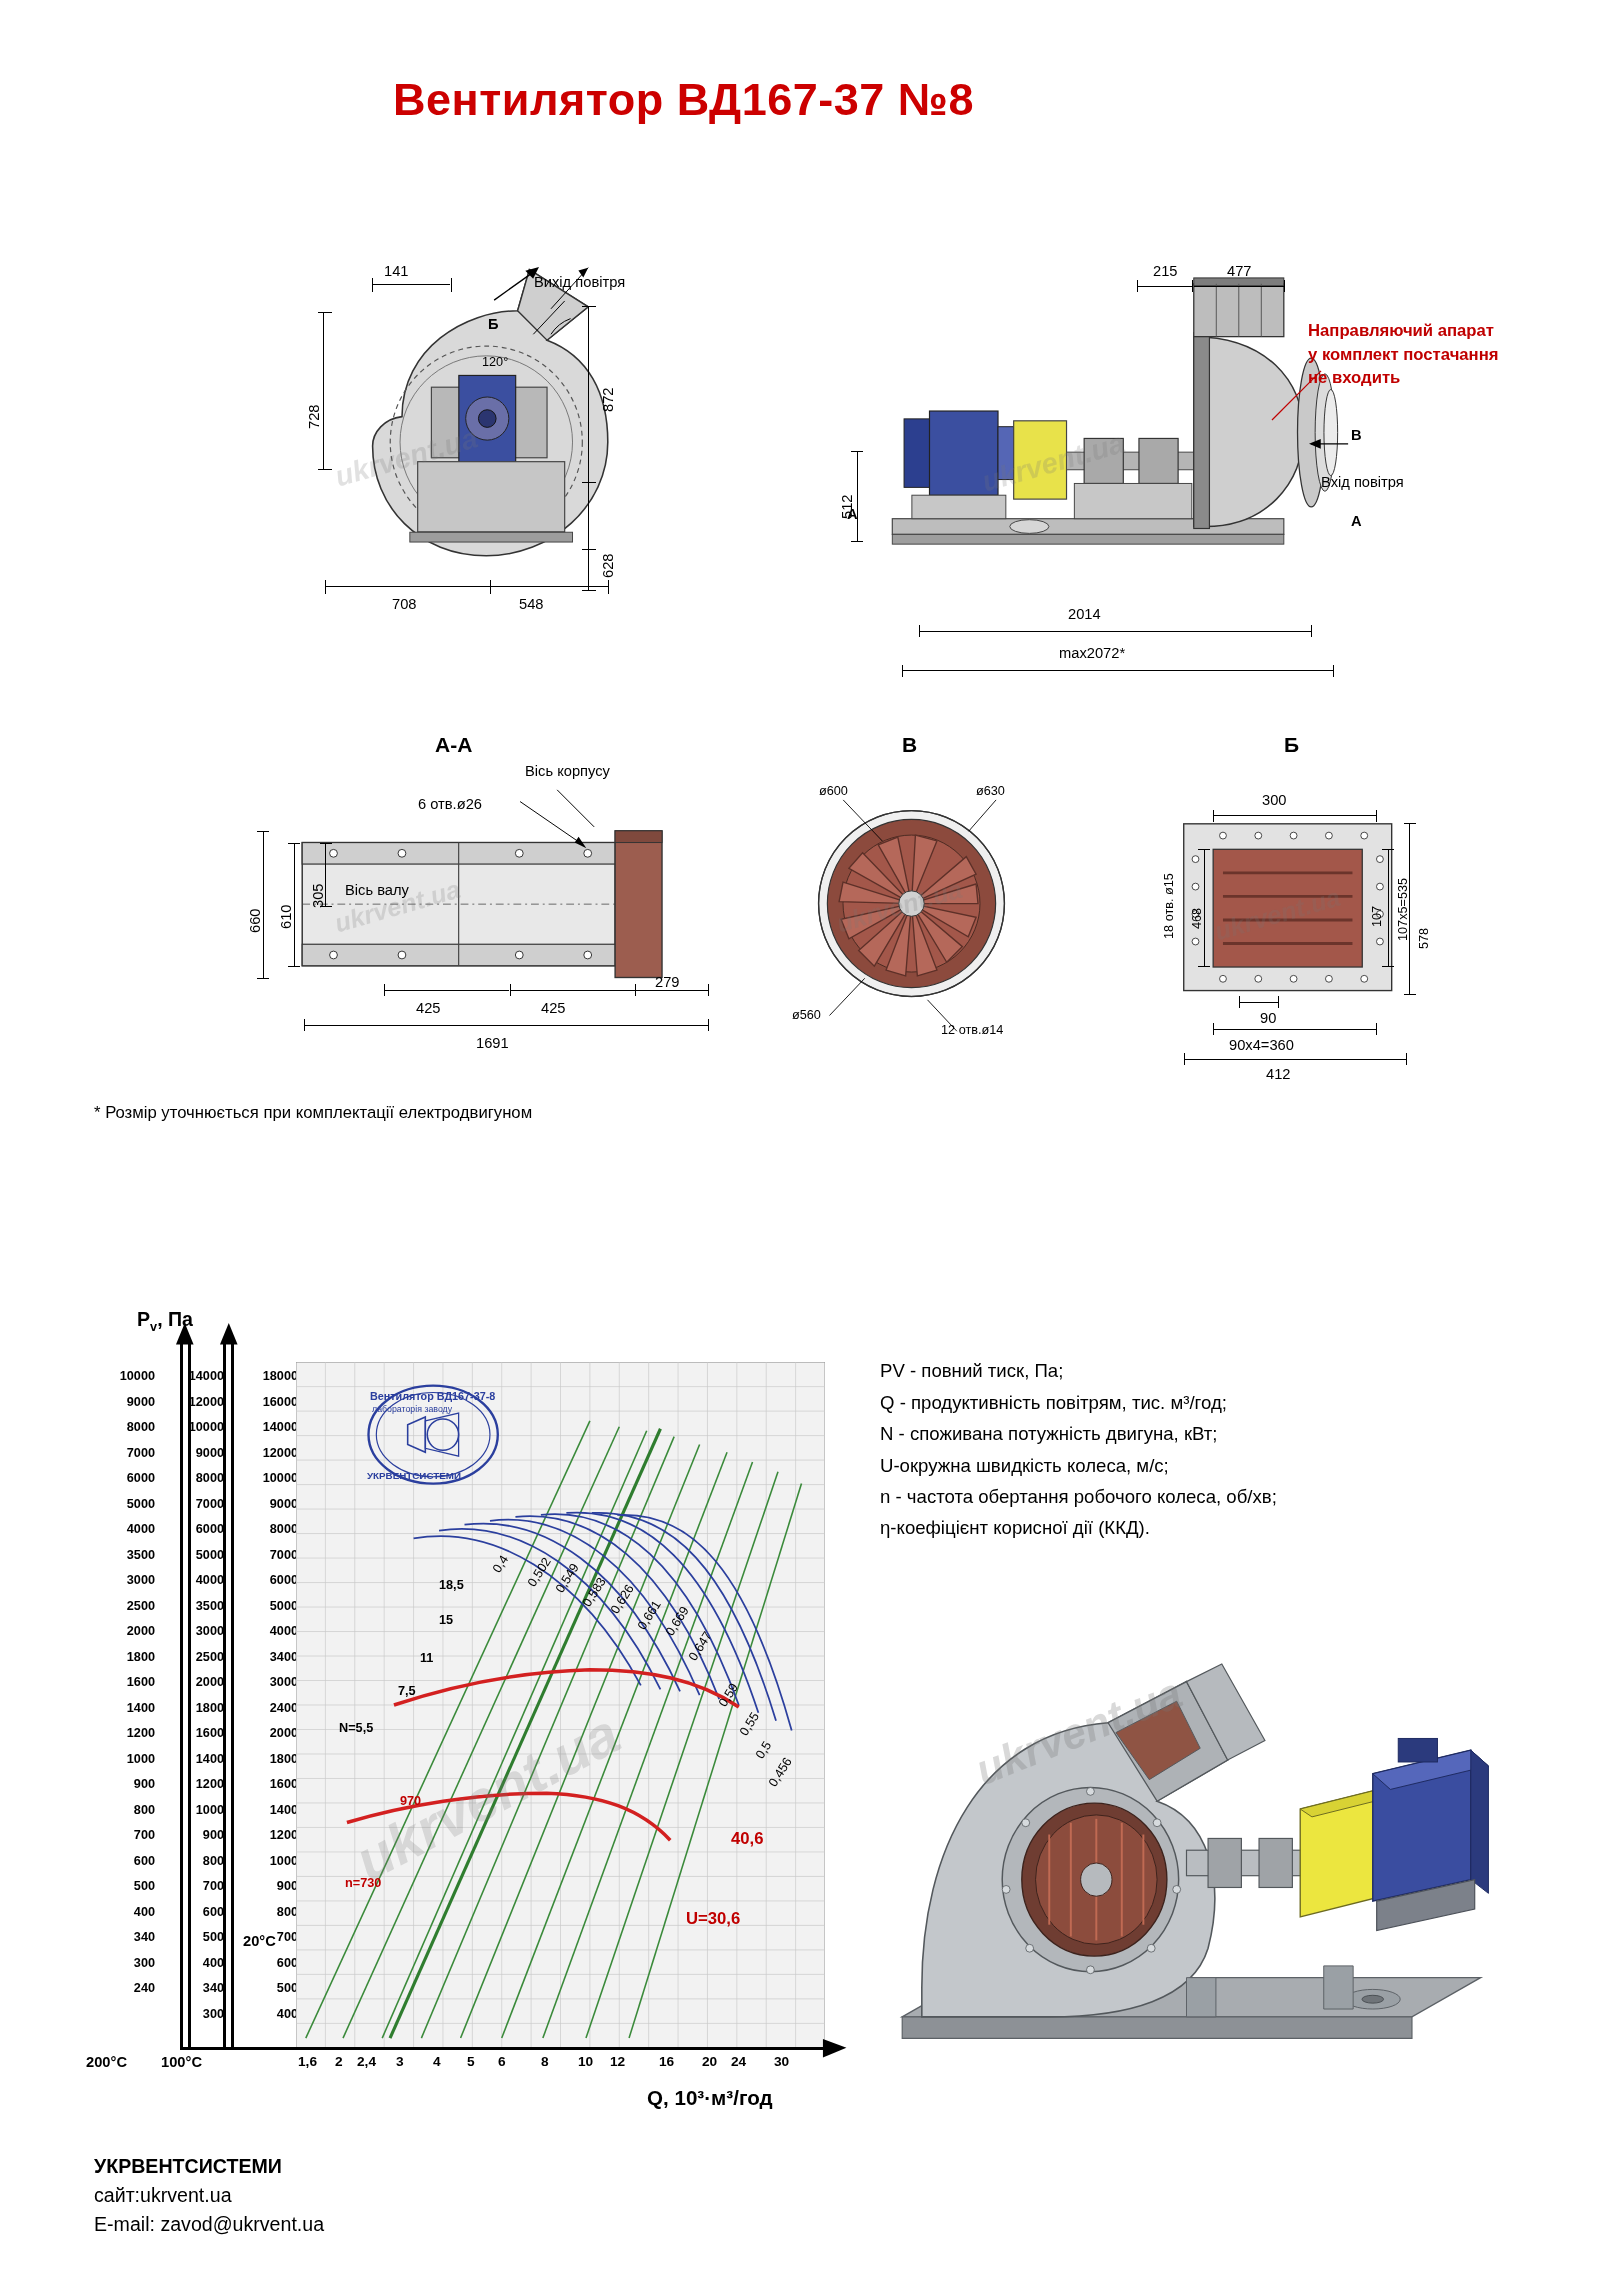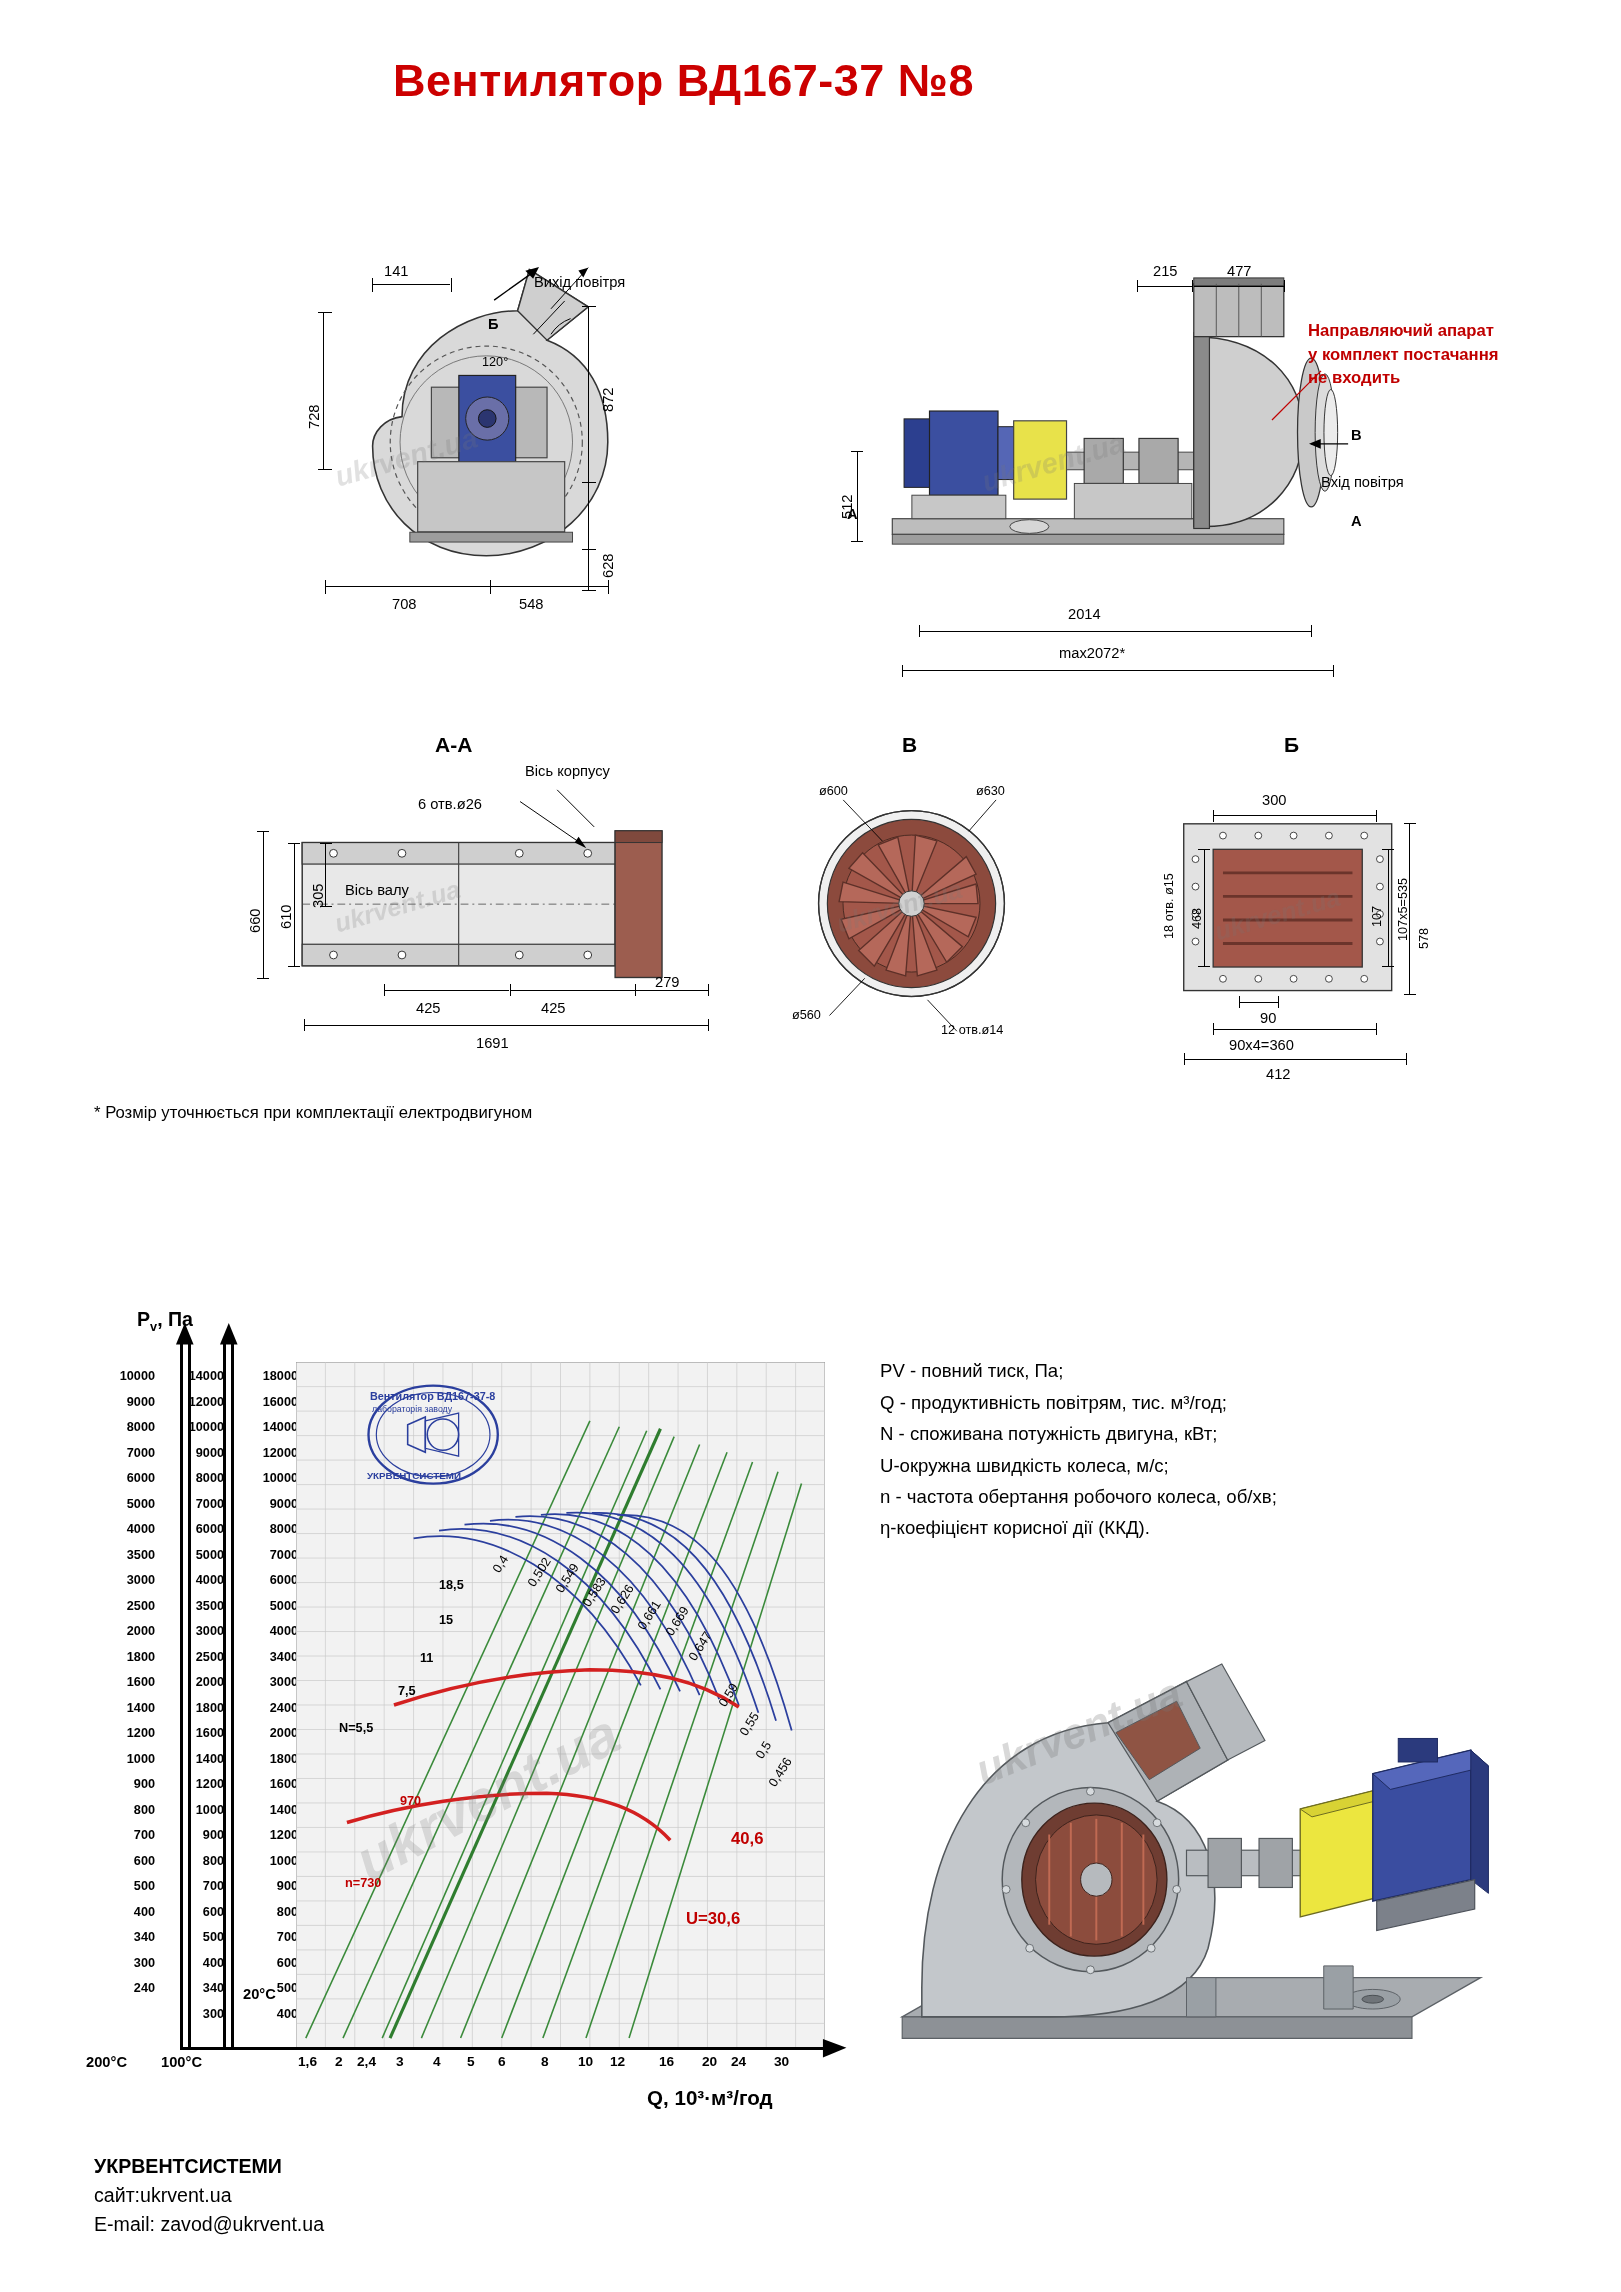--- a/index.html
+++ b/index.html
@@ -17,21 +17,21 @@
   }
   .page {
     position: relative;
     width: 1621px;
     height: 2293px;
   }
 
   
   .main-title {
     position: absolute;
-    top: 55px;
+    top: 74px;
     left: 0;
     width: 1367px;
     text-align: center;
     font-size: 45px;
     font-weight: bold;
     color: #cc0000;
     letter-spacing: 0.5px;
   }
   .subtitle {
     position: absolute;
@@ -705,21 +705,21 @@
   <div class="lbl sm bold" style="left:345px; top:1876px; color:#c00000;">n=730</div>
   <div class="lbl bold" style="left:731px; top:1829px; color:#c00000; font-size:16.7px;">40,6</div>
   <div class="lbl bold" style="left:686px; top:1909px; color:#c00000; font-size:16.7px;">U=30,6</div>
 
   <div class="dimline-h" style="left:180px; top:2047px; width:647px; height:2.9px; background:#000;"></div>
   <svg class="draw" style="left:821px; top:2039px;" width="27.4" height="19.6" viewBox="0 0 28 20">
       <polygon points="26,9 2,0 2,19" fill="#000"></polygon>
     </svg>
   <div class="lbl bold" style="left:86px; top:2054px; font-size:14.7px;">200°C</div>
   <div class="lbl bold" style="left:161px; top:2054px; font-size:14.7px;">100°C</div>
-  <div class="lbl bold" style="left:243px; top:1986px; font-size:14.7px;">20°C</div>
+  <div class="lbl bold" style="left:243px; top:1933px; font-size:14.7px;">20°C</div>
 
   <div class="lbl bold" style="left:298px; top:2054px; font-size:13.7px;">1,6</div>
   <div class="lbl bold" style="left:335px; top:2054px; font-size:13.7px;">2</div>
   <div class="lbl bold" style="left:357px; top:2054px; font-size:13.7px;">2,4</div>
   <div class="lbl bold" style="left:396px; top:2054px; font-size:13.7px;">3</div>
   <div class="lbl bold" style="left:433px; top:2054px; font-size:13.7px;">4</div>
   <div class="lbl bold" style="left:467px; top:2054px; font-size:13.7px;">5</div>
   <div class="lbl bold" style="left:498px; top:2054px; font-size:13.7px;">6</div>
   <div class="lbl bold" style="left:541px; top:2054px; font-size:13.7px;">8</div>
   <div class="lbl bold" style="left:578px; top:2054px; font-size:13.7px;">10</div>

